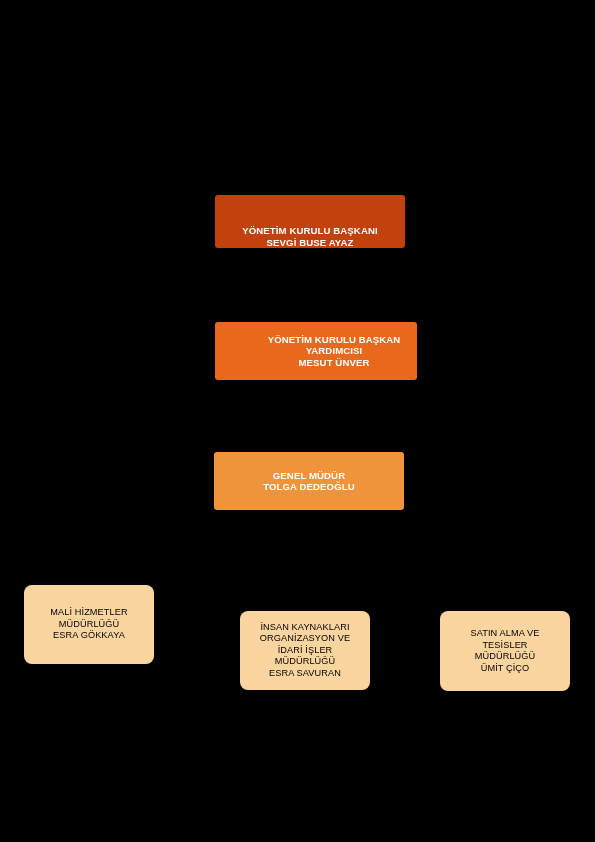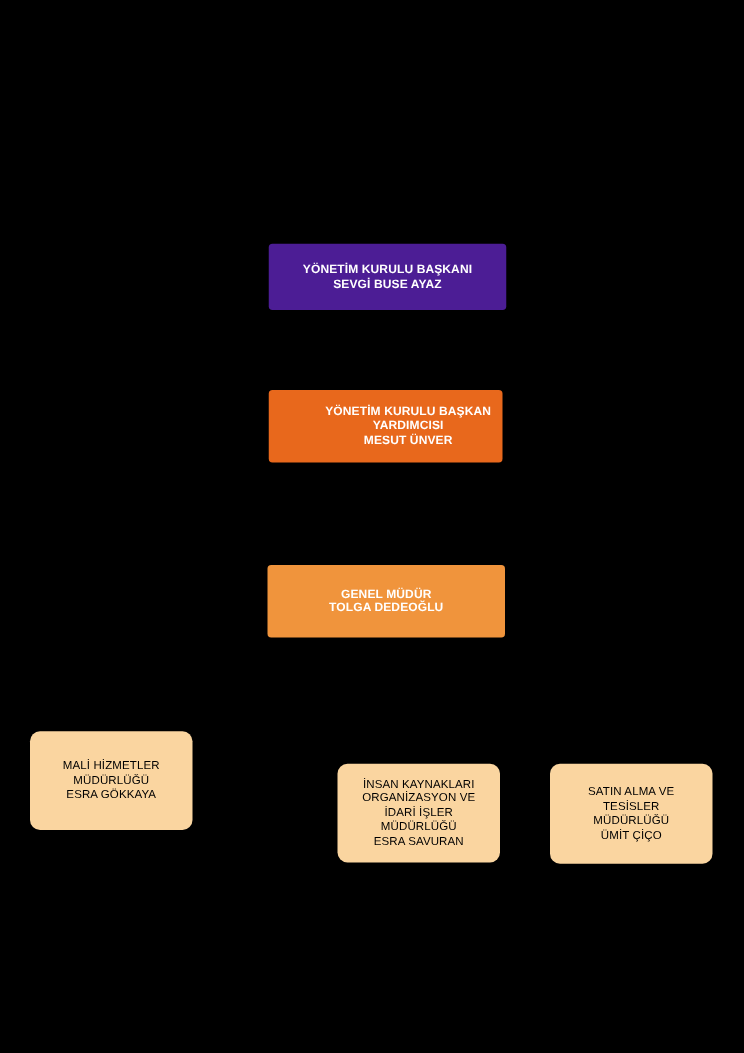--- a/index.html
+++ b/index.html
@@ -51,21 +51,22 @@
 
   
   .node.exec {
     border-radius: 3px;
     color: #ffffff;
     font-weight: bold;
     font-size: 9.6px;
   }
 
   .node.chairman {
-    background: #4c1d95;
+    background: #c2410c;
+    align-items: flex-end;
   }
 
   .node.vice-chairman {
     background: #e8681c;
   }
 
   .node.general-manager {
     background: #f0943c;
   }
 
@@ -74,25 +75,25 @@
     background: #fad5a0;
     border-radius: 8px;
     color: #000000;
     font-weight: normal;
     font-size: 9.2px;
     line-height: 1.25;
   }
 
   
   #node-chairman        { left: 215px; top: 195px; width: 190px; height: 53px; }
-  #node-vice-chairman   { left: 215px; top: 312px; width: 187px; height: 58px; padding-left: 36px; }
+  #node-vice-chairman   { left: 215px; top: 322px; width: 202px; height: 58px; padding-left: 36px; }
   #node-general-manager { left: 214px; top: 452px; width: 190px; height: 58px; }
 
   #node-finance   { left:  24px; top: 585px; width: 130px; height: 79px; }
-  #node-hr        { left: 240px; top: 611px; width: 130px; height: 79px; margin-left: 30px; }
+  #node-hr        { left: 240px; top: 611px; width: 130px; height: 79px; }
   #node-purchase  { left: 440px; top: 611px; width: 130px; height: 80px; }
 
   
   #conn-chairman-vice    { left: 309px; top: 248px; width: 2px;  height: 74px; }
   #conn-vice-gm          { left: 309px; top: 380px; width: 2px;  height: 72px; }
   
   #conn-gm-drop          { left: 308px; top: 508px; width: 2px;  height: 44px; }
   
   #conn-dept-bus         { left:  88px; top: 551px; width: 418px; height: 2px; }
   

